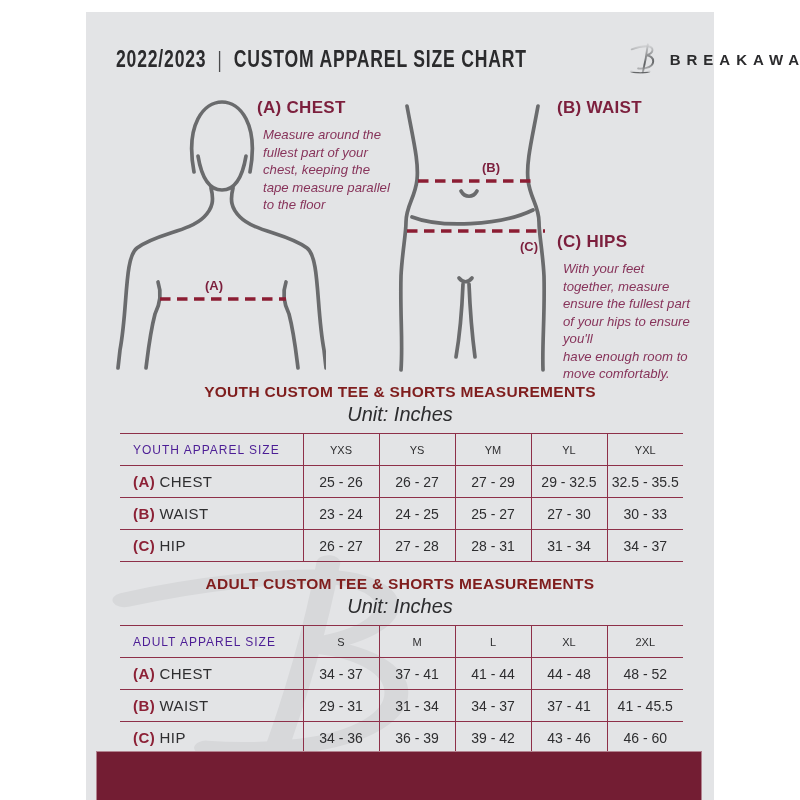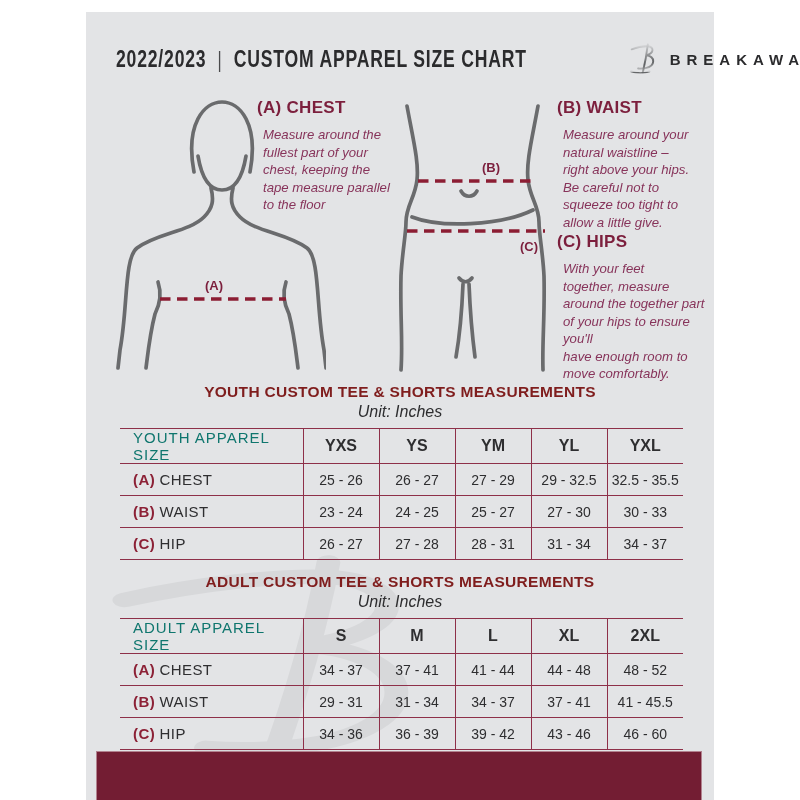--- a/index.html
+++ b/index.html
@@ -26,30 +26,30 @@
   .inst-c{left:471px;top:136px;}
   .fig{position:absolute;}
   .fig-left{left:24px;top:0;}
   .fig-center{left:304px;top:8px;}
   .outline{stroke:#6a6b6d;stroke-width:3.7;fill:none;stroke-linecap:round;}
   .dash{stroke:#8c1d33;stroke-width:3.4;fill:none;stroke-dasharray:10.5 6.5;}
   .mark{font:700 13px "Liberation Sans",sans-serif;fill:#7c1f3d;}
 
   
   .sec-title{margin-top:11px;text-align:center;font-weight:700;font-size:15.5px;color:#7f1d1d;letter-spacing:.3px;}
-  .sec-unit{text-align:center;font-style:italic;font-size:16px;color:#2d2d2f;margin-top:2px;}
+  .sec-unit{text-align:center;font-style:italic;font-size:20px;color:#2d2d2f;margin-top:2px;}
   .size-table{border-collapse:collapse;table-layout:fixed;width:563px;margin:7px 0 0 34px;background:transparent;}
   .c-label{width:183px;}
   .c-size{width:76px;}
   .size-table tr{border-top:1.5px solid #8e3049;border-bottom:1.5px solid #8e3049;}
   .size-table th,.size-table td{border-left:1.5px solid #8e3049;height:31px;padding:0;
     font-size:14px;color:#2e2e30;text-align:center;vertical-align:middle;background:transparent;}
   .size-table th:first-child,.size-table td:first-child{border-left:none;text-align:left;padding-left:13px;}
-  .size-table thead th{font-weight:700;font-size:16px;}
-  .size-table thead th:first-child{font-weight:400;font-size:15px;letter-spacing:1px;color:#0f766e;}
+  .size-table thead th{font-weight:400;font-size:11px;}
+  .size-table thead th:first-child{font-weight:400;font-size:12px;letter-spacing:1px;color:#4c1d95;}
   .size-table td:first-child{font-size:15px;letter-spacing:.4px;}
   .marker{font-weight:700;color:#8c2136;}
   .adult-block{margin-top:13px;}
 
   
   .footer-bar{position:absolute;left:10px;bottom:10px;width:606px;height:51px;background:#731d33;
     border:1px solid rgba(255,255,255,.45);box-sizing:border-box;}
 </style>
 </head>
 <body>
@@ -123,33 +123,27 @@
         <path class="outline" d="M 73 180 C 72 205 70 230 66 253"></path>
         <path class="outline" d="M 79 180 C 80 205 82 230 85 253"></path>
         <path class="dash" d="M 28 77 L 144 77"></path>
         <path class="dash" d="M 17 127 L 155 127"></path>
         <text class="mark" x="101" y="68" text-anchor="middle">(B)</text>
         <text class="mark" x="139" y="147" text-anchor="middle">(C)</text>
       </svg>
 
       <div class="inst inst-b">
         <h3>(B) WAIST</h3>
-        <p>Measure around your
-natural waistline –
-right above your hips.
-Be careful not to
-squeeze too tight to
-allow a little give.</p>
       </div>
 
       <div class="inst inst-c">
         <h3>(C) HIPS</h3>
         <p>With your feet
 together, measure
-around the together part
+ensure the fullest part
 of your hips to ensure
 you'll
 have enough room to
 move comfortably.</p>
       </div>
     </div>
 
     <div>
       <div class="sec-title">YOUTH CUSTOM TEE &amp; SHORTS MEASUREMENTS</div>
       <div class="sec-unit">Unit: Inches</div>

